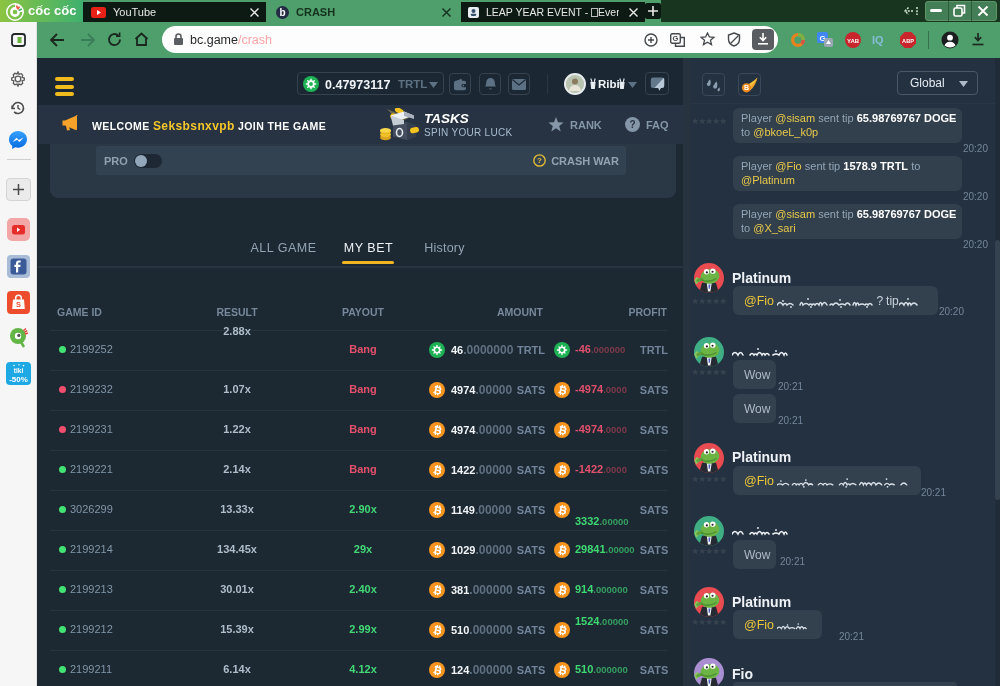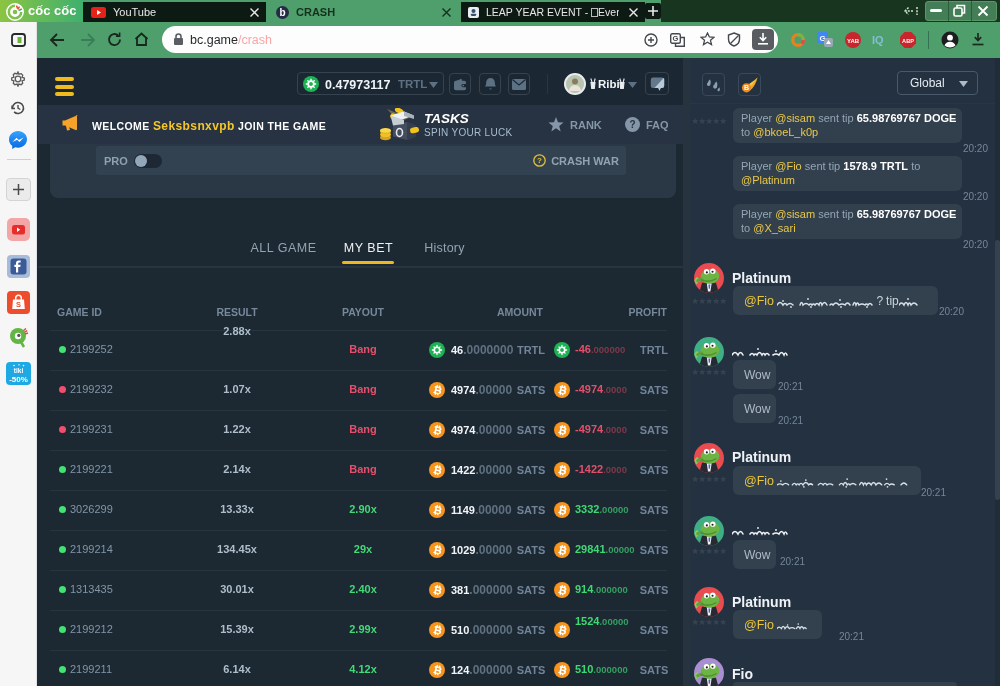--- a/index.html
+++ b/index.html
@@ -479,21 +479,21 @@
       </g>
     </svg>
 <div class="amt" style="top:445px">1149<span class="amtd">.00000</span></div>
 <div class="cur" style="left:473px;top:446px">SATS</div>
 <svg class="abs" style="left:516px;top:444px" width="16" height="16" viewBox="0 0 16 16">
       <circle cx="8" cy="8" r="8" fill="#f7941d"></circle>
       <g transform="rotate(12 8 8)" fill="#fff">
         <path d="M6.7 3.2h1.5v1.2h1v-1.2h1.5v1.3c.9.3 1.5 1 1.5 1.9 0 .7-.3 1.2-.8 1.5.6.3 1 .9 1 1.7 0 1.1-.8 1.9-2 2.1v1.3H9v-1.2H8v1.2H6.5v-1.3H4.8l.3-1.4h.8V5.9h-.9l.3-1.4h1.4zM7.5 5.8v1.7h2c.6 0 1-.4 1-.9s-.4-.8-1-.8zm0 3v1.8h2.2c.7 0 1.1-.4 1.1-.9s-.4-.9-1.1-.9z"></path>
       </g>
     </svg>
-<div class="pft pos" style="top:445px">3332<span class="posd">.00000</span></div>
+<div class="pft pos" style="top:457px">3332<span class="posd">.00000</span></div>
 <div class="cur" style="left:596px;top:446px">SATS</div>
 <div class="sep" style="top:472px"></div>
 <div class="dot" style="top:488px;background:#42e273"></div>
 <div class="gid" style="top:485px">2199214</div>
 <div class="res" style="top:485px">134.45x</div>
 <div class="pay mult" style="top:485px">29x</div>
 <svg class="abs" style="left:391px;top:484px" width="16" height="16" viewBox="0 0 16 16">
       <circle cx="8" cy="8" r="8" fill="#f7941d"></circle>
       <g transform="rotate(12 8 8)" fill="#fff">
         <path d="M6.7 3.2h1.5v1.2h1v-1.2h1.5v1.3c.9.3 1.5 1 1.5 1.9 0 .7-.3 1.2-.8 1.5.6.3 1 .9 1 1.7 0 1.1-.8 1.9-2 2.1v1.3H9v-1.2H8v1.2H6.5v-1.3H4.8l.3-1.4h.8V5.9h-.9l.3-1.4h1.4zM7.5 5.8v1.7h2c.6 0 1-.4 1-.9s-.4-.8-1-.8zm0 3v1.8h2.2c.7 0 1.1-.4 1.1-.9s-.4-.9-1.1-.9z"></path>
@@ -504,21 +504,21 @@
 <svg class="abs" style="left:516px;top:484px" width="16" height="16" viewBox="0 0 16 16">
       <circle cx="8" cy="8" r="8" fill="#f7941d"></circle>
       <g transform="rotate(12 8 8)" fill="#fff">
         <path d="M6.7 3.2h1.5v1.2h1v-1.2h1.5v1.3c.9.3 1.5 1 1.5 1.9 0 .7-.3 1.2-.8 1.5.6.3 1 .9 1 1.7 0 1.1-.8 1.9-2 2.1v1.3H9v-1.2H8v1.2H6.5v-1.3H4.8l.3-1.4h.8V5.9h-.9l.3-1.4h1.4zM7.5 5.8v1.7h2c.6 0 1-.4 1-.9s-.4-.8-1-.8zm0 3v1.8h2.2c.7 0 1.1-.4 1.1-.9s-.4-.9-1.1-.9z"></path>
       </g>
     </svg>
 <div class="pft pos" style="top:485px">29841<span class="posd">.00000</span></div>
 <div class="cur" style="left:596px;top:486px">SATS</div>
 <div class="sep" style="top:512px"></div>
 <div class="dot" style="top:528px;background:#42e273"></div>
-<div class="gid" style="top:525px">1313435</div>
+<div class="gid" style="top:525px">2199213</div>
 <div class="res" style="top:525px">30.01x</div>
 <div class="pay mult" style="top:525px">2.40x</div>
 <svg class="abs" style="left:391px;top:524px" width="16" height="16" viewBox="0 0 16 16">
       <circle cx="8" cy="8" r="8" fill="#f7941d"></circle>
       <g transform="rotate(12 8 8)" fill="#fff">
         <path d="M6.7 3.2h1.5v1.2h1v-1.2h1.5v1.3c.9.3 1.5 1 1.5 1.9 0 .7-.3 1.2-.8 1.5.6.3 1 .9 1 1.7 0 1.1-.8 1.9-2 2.1v1.3H9v-1.2H8v1.2H6.5v-1.3H4.8l.3-1.4h.8V5.9h-.9l.3-1.4h1.4zM7.5 5.8v1.7h2c.6 0 1-.4 1-.9s-.4-.8-1-.8zm0 3v1.8h2.2c.7 0 1.1-.4 1.1-.9s-.4-.9-1.1-.9z"></path>
       </g>
     </svg>
 <div class="amt" style="top:525px">381<span class="amtd">.000000</span></div>
 <div class="cur" style="left:473px;top:526px">SATS</div>

